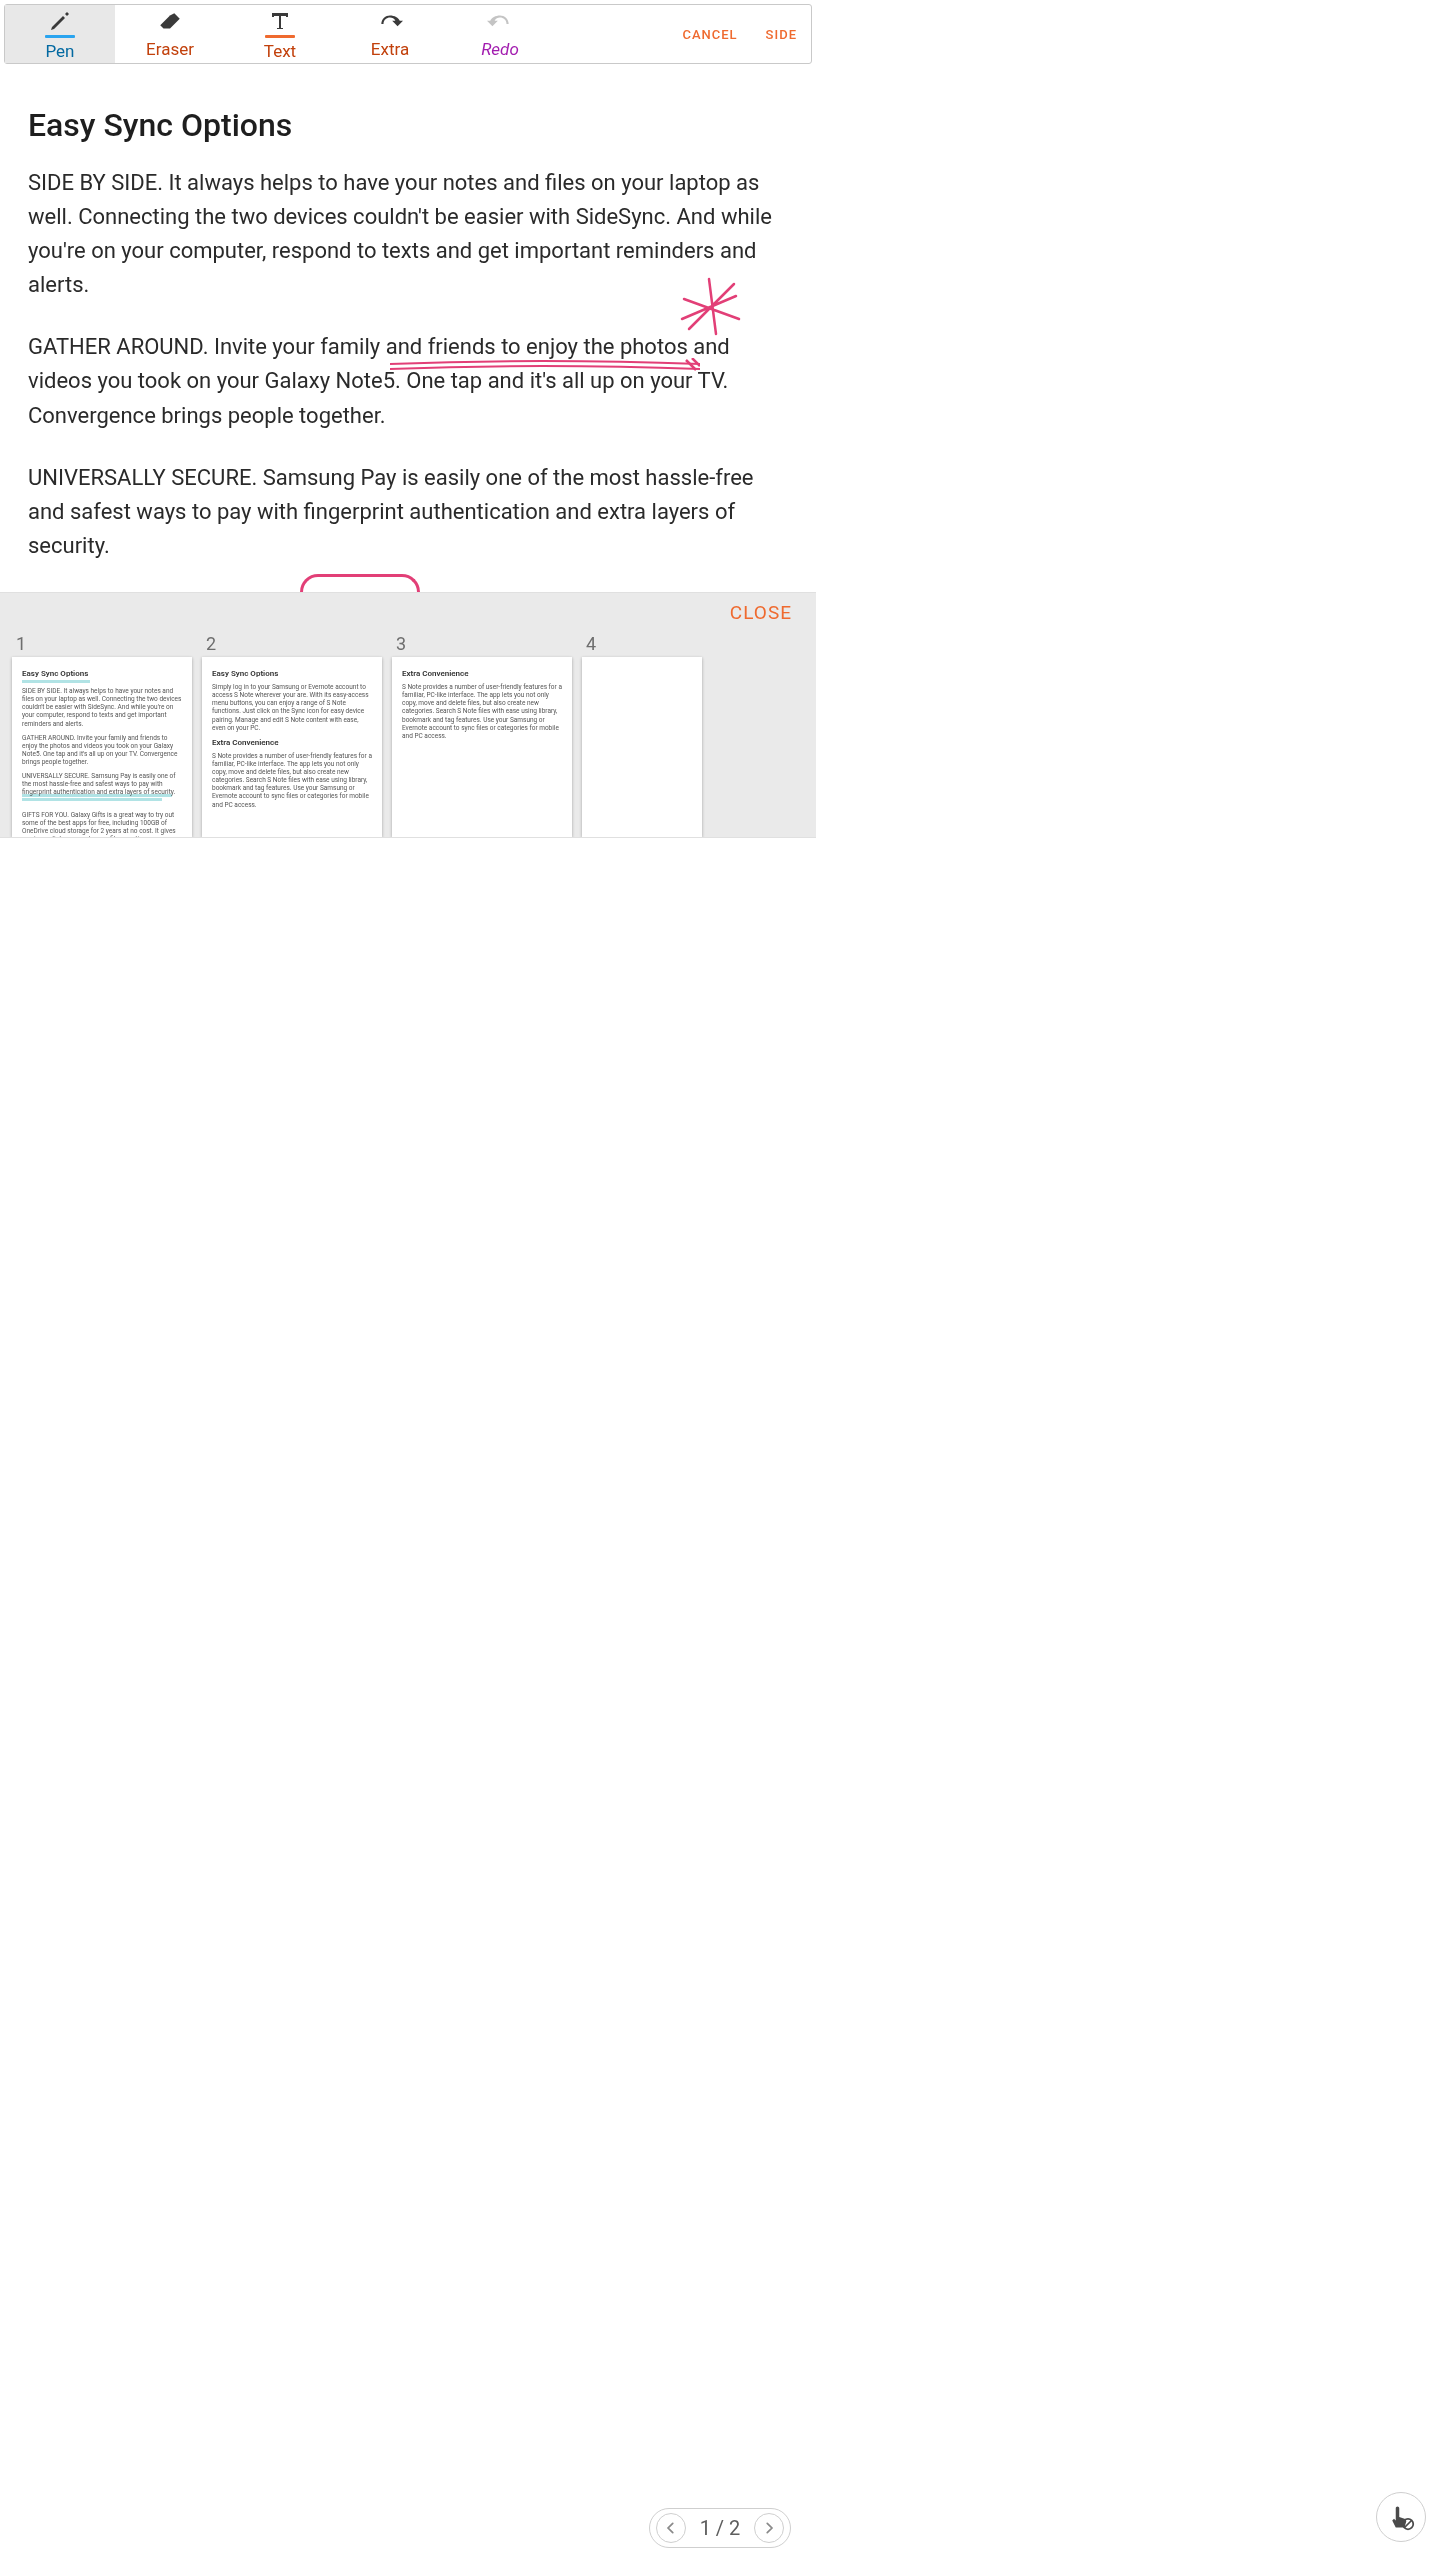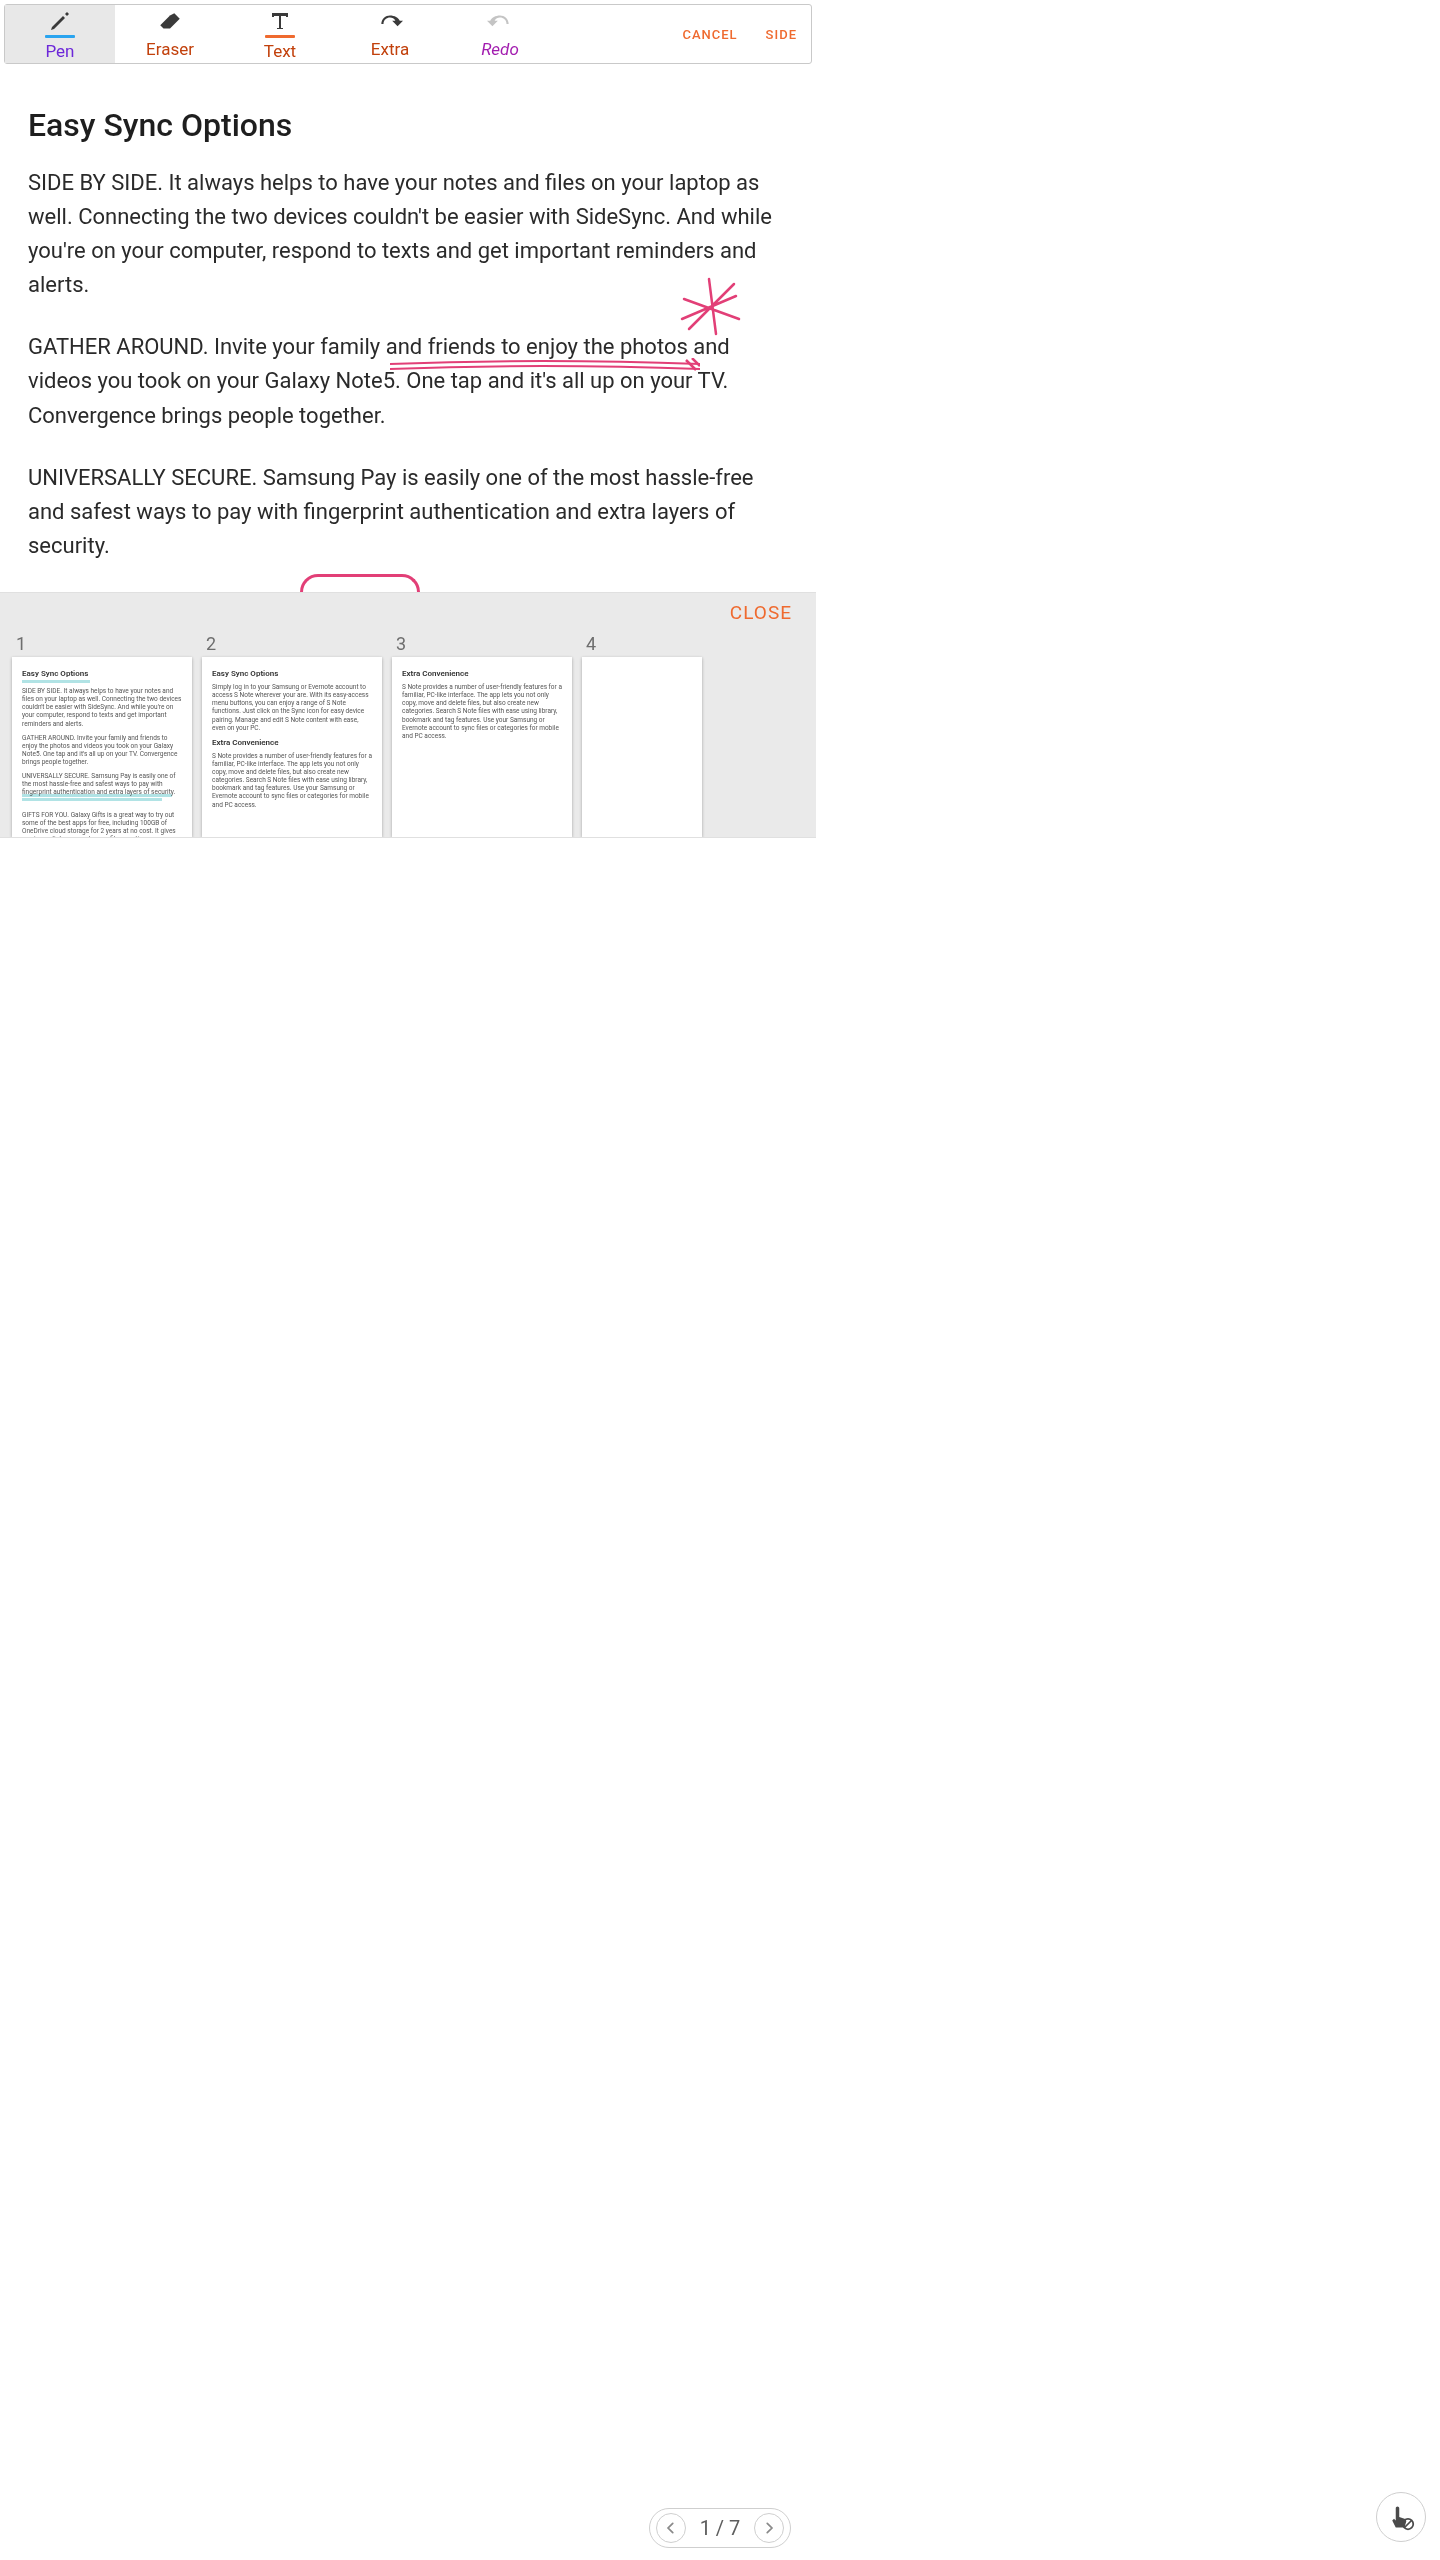--- a/index.html
+++ b/index.html
@@ -10,21 +10,21 @@
   display:flex; align-items:stretch; height:60px;
   border:1px solid #c9c9c9; border-radius:3px; margin:4px 4px 0 4px;
   background:#fff;
 }
 .tool{
   width:110px; display:flex; flex-direction:column; align-items:center; justify-content:center;
   gap:3px; cursor:pointer; user-select:none;
 }
 .tool .lbl{ font-size:17px; color:#c2410c; }
 .tool.active{ background:#e8e8e8; }
-.tool.active .lbl{ color:#6d28d9; }
+.tool.active .lbl{ color:#0369a1; }
 .tool.disabled .lbl{ color:#a21caf;font-style:italic; }
 .tool .ico{ width:26px; height:26px; display:flex; align-items:center; justify-content:center; }
 .pen-underline{ width:30px; height:3px; background:#2aa4ef; margin-top:-2px; border-radius:1px; }
 .text-underline{ width:30px; height:3px; background:#ef6a2f; margin-top:-2px; border-radius:1px; }
 .tbspacer{ flex:1; }
 .tbtn{ font-size:13px; font-weight:500; letter-spacing:1px; color:#ef6a2f; display:flex; align-items:center; padding:0 14px; cursor:pointer; }
 
 
 .doc{ padding:42px 32px 0 28px; position:relative; }
 .doc h1{ font-size:32px; font-weight:500; color:#1e1e1e; margin-bottom:22px; position:relative; display:inline-block; }
@@ -192,21 +192,21 @@
   </div>
 </div>
 
 <div class="pager">
   <div class="pill">
     <div class="pbtn">
       <svg width="14" height="14" viewBox="0 0 24 24">
           <path d="M15 4l-8 8 8 8" stroke="#8a8a8a" stroke-width="3" fill="none" stroke-linecap="round"></path>
         </svg>
     </div>
-    <span class="pagenum">1 / 7</span>
+    <span class="pagenum">1 / 2</span>
     <div class="pbtn">
       <svg width="14" height="14" viewBox="0 0 24 24">
           <path d="M9 4l8 8-8 8" stroke="#8a8a8a" stroke-width="3" fill="none" stroke-linecap="round"></path>
         </svg>
     </div>
   </div>
   <div class="fab">
     <svg width="28" height="28" viewBox="0 0 32 32">
       <path d="M12 4c1 0 2 1 2 2v10l6 2c1 0 2 1 2 3l-2 7H10l-4-8 2-2 2 2V6c0-1 1-2 2-2z" fill="#4a4a4a"></path>
       <circle cx="24" cy="24" r="6" fill="none" stroke="#4a4a4a" stroke-width="2"></circle>

